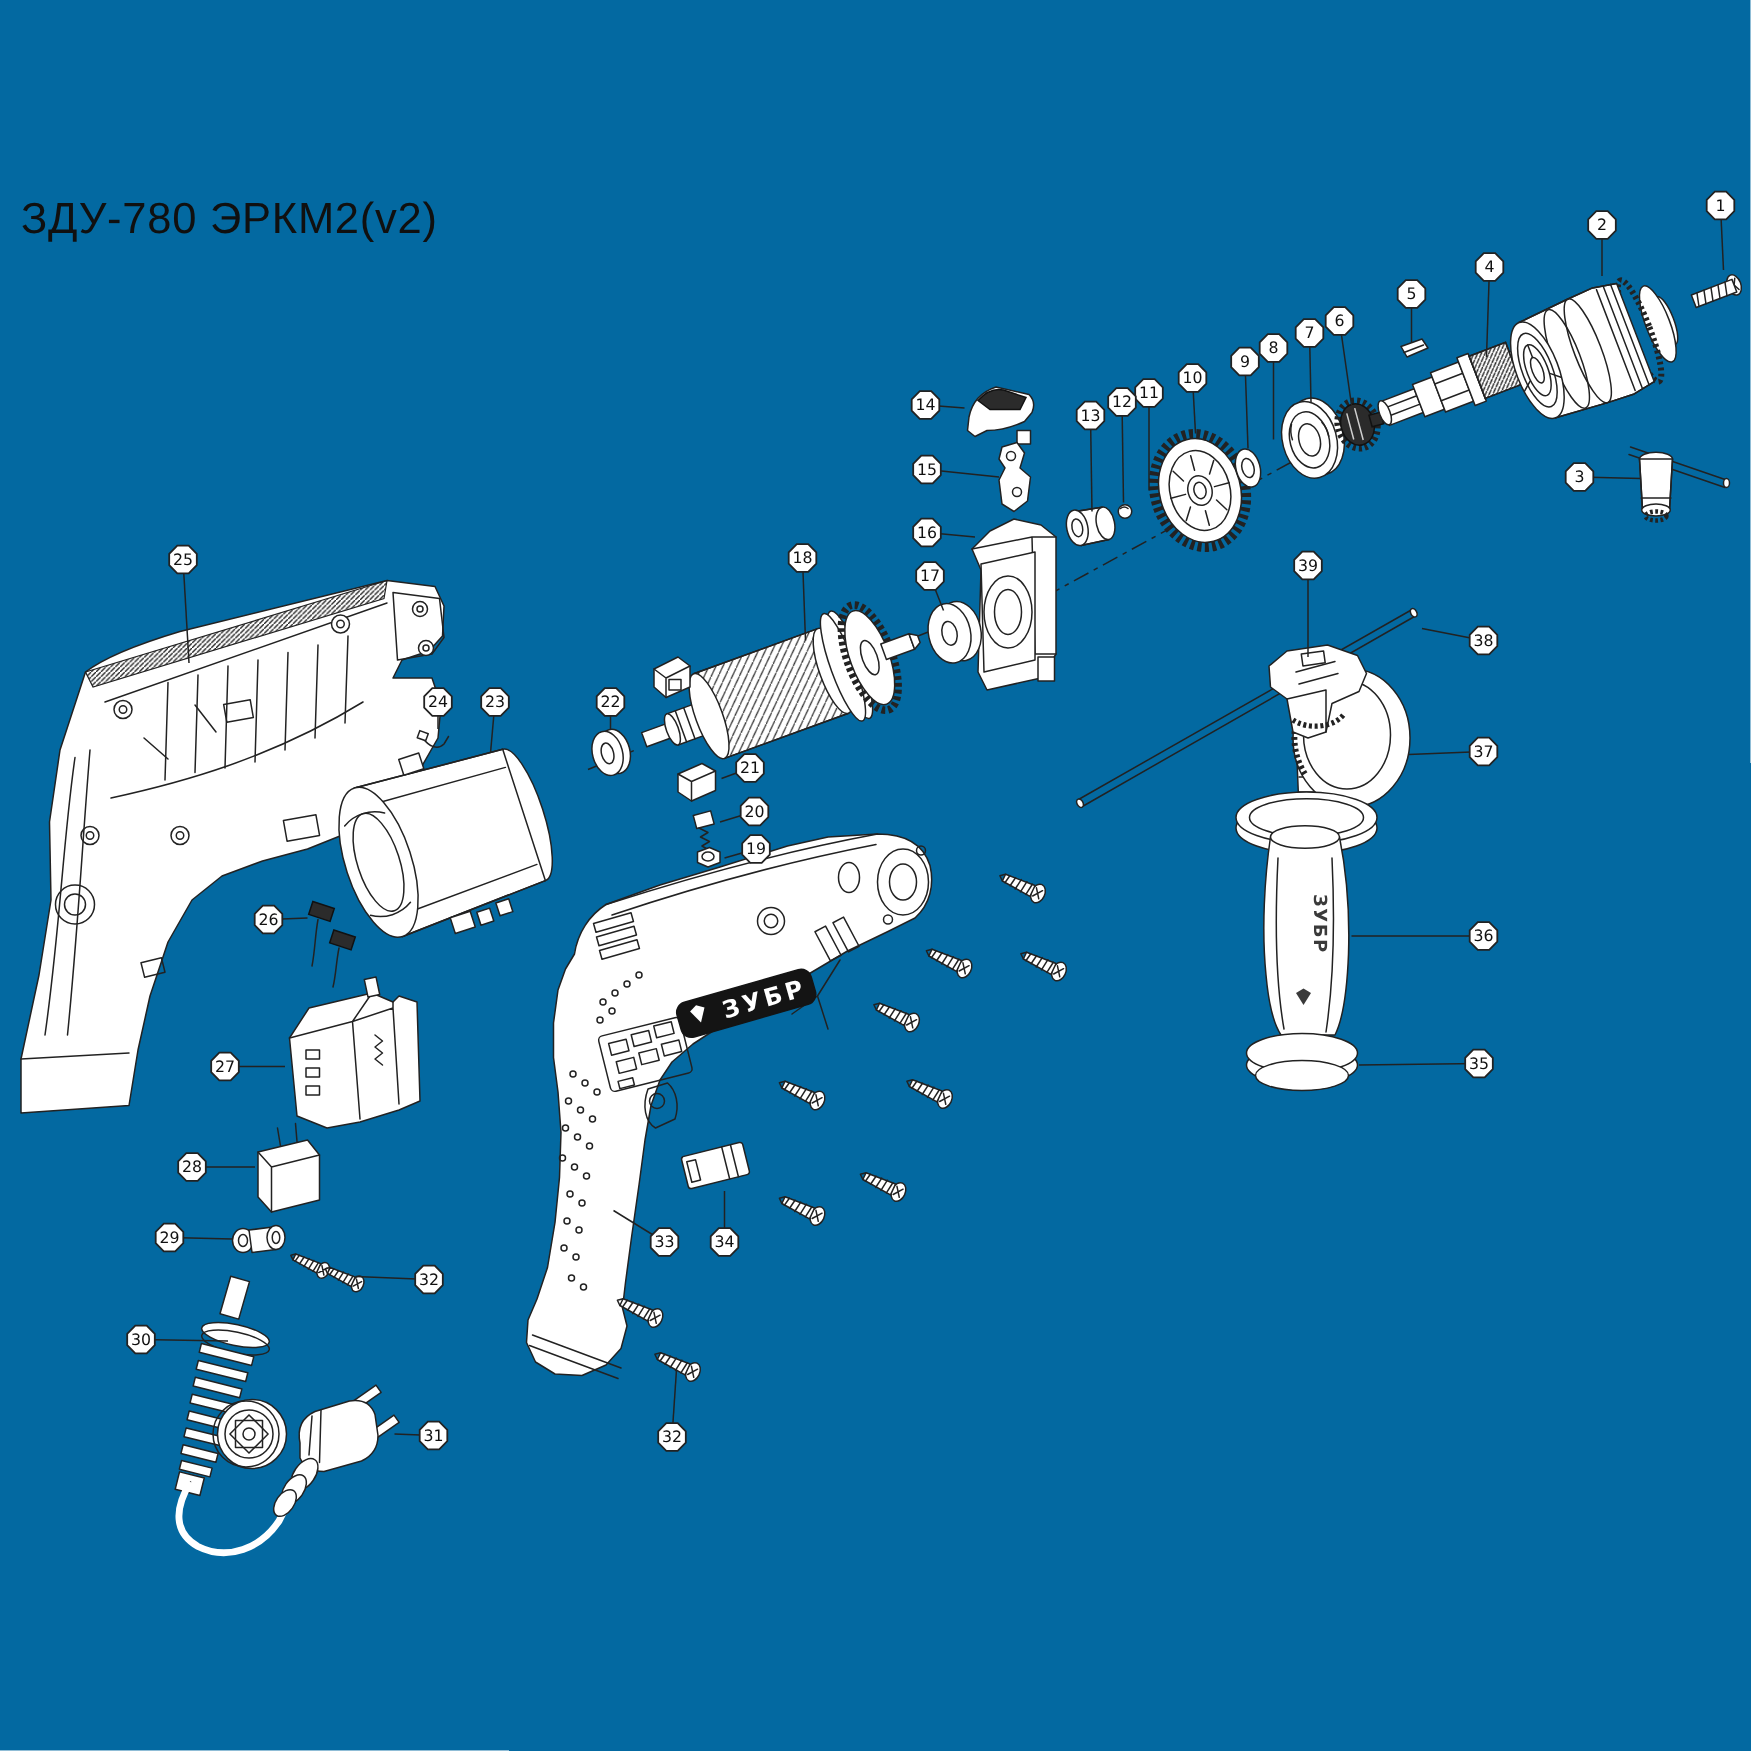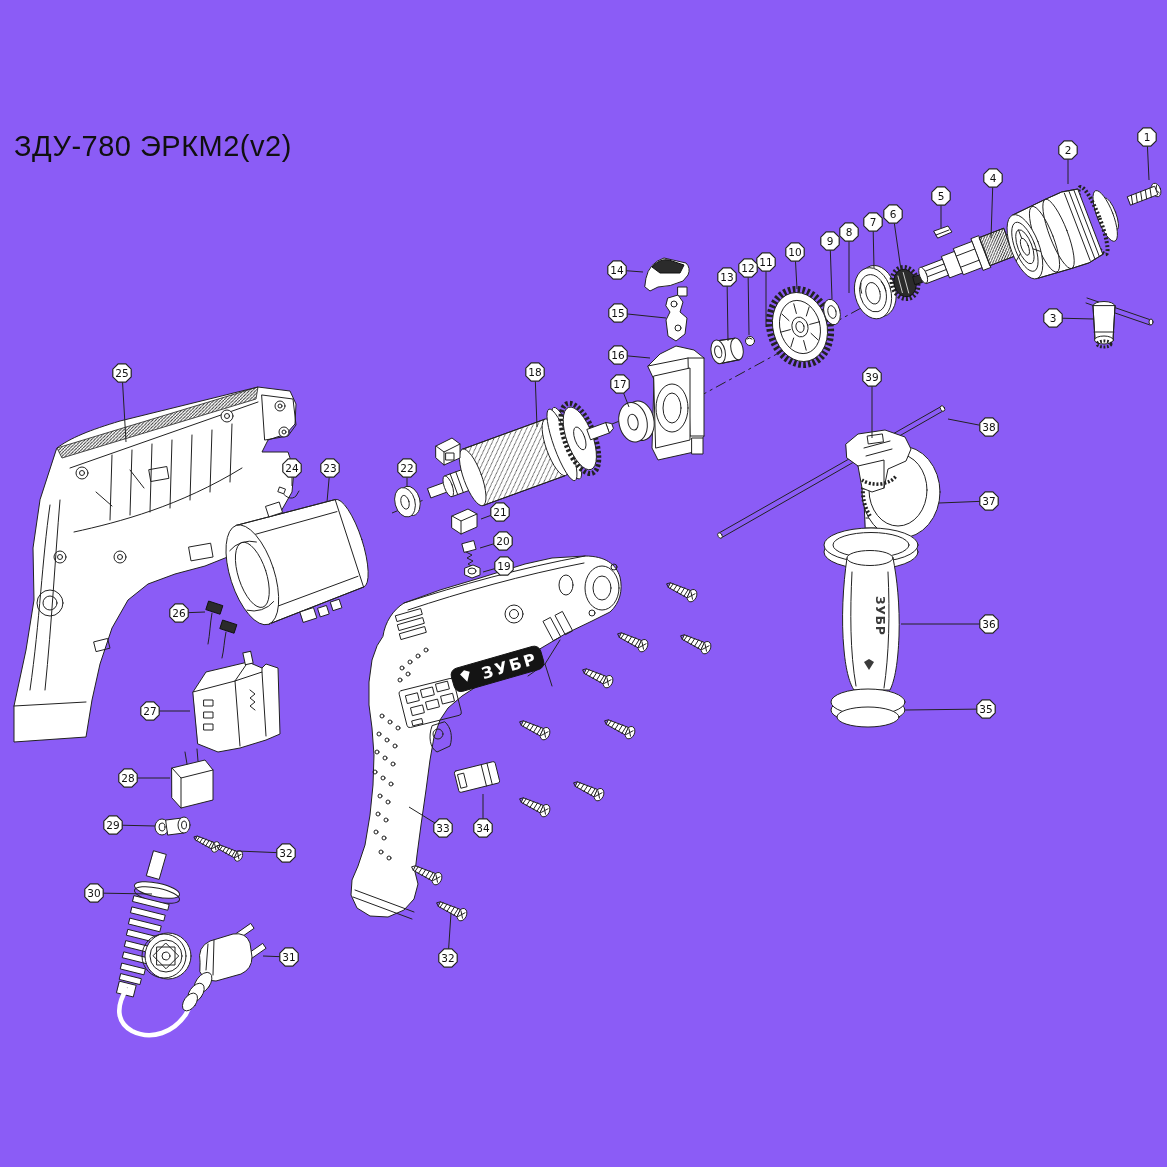--- a/index.html
+++ b/index.html
@@ -1,16 +1,16 @@
 <!DOCTYPE html>
 <html><head>
 <meta charset="utf-8">
 <style>
   html,body{margin:0;padding:0;background:#fff;}
-  #stage{position:relative;width:1167px;height:1167px;background:#8b5cf6;overflow:hidden;
+  #stage{position:relative;width:1167px;height:1167px;background:#0369a1;overflow:hidden;
          font-family:"Liberation Sans",sans-serif;}
   #title{position:absolute;left:14px;top:130px;font-size:29px;color:#101010;
          letter-spacing:.5px;white-space:nowrap;}
   svg{position:absolute;left:0;top:0;}
   svg *{vector-effect:non-scaling-stroke;}
   .ln,.fw,.fn{stroke:#222;stroke-width:1;stroke-linejoin:round;stroke-linecap:round;}
   .fn{fill:none}
   .fw{fill:#fff}
   .fd{fill:#2b2b2b;stroke:#111}
   .thick{stroke-width:2.2;fill:none}

